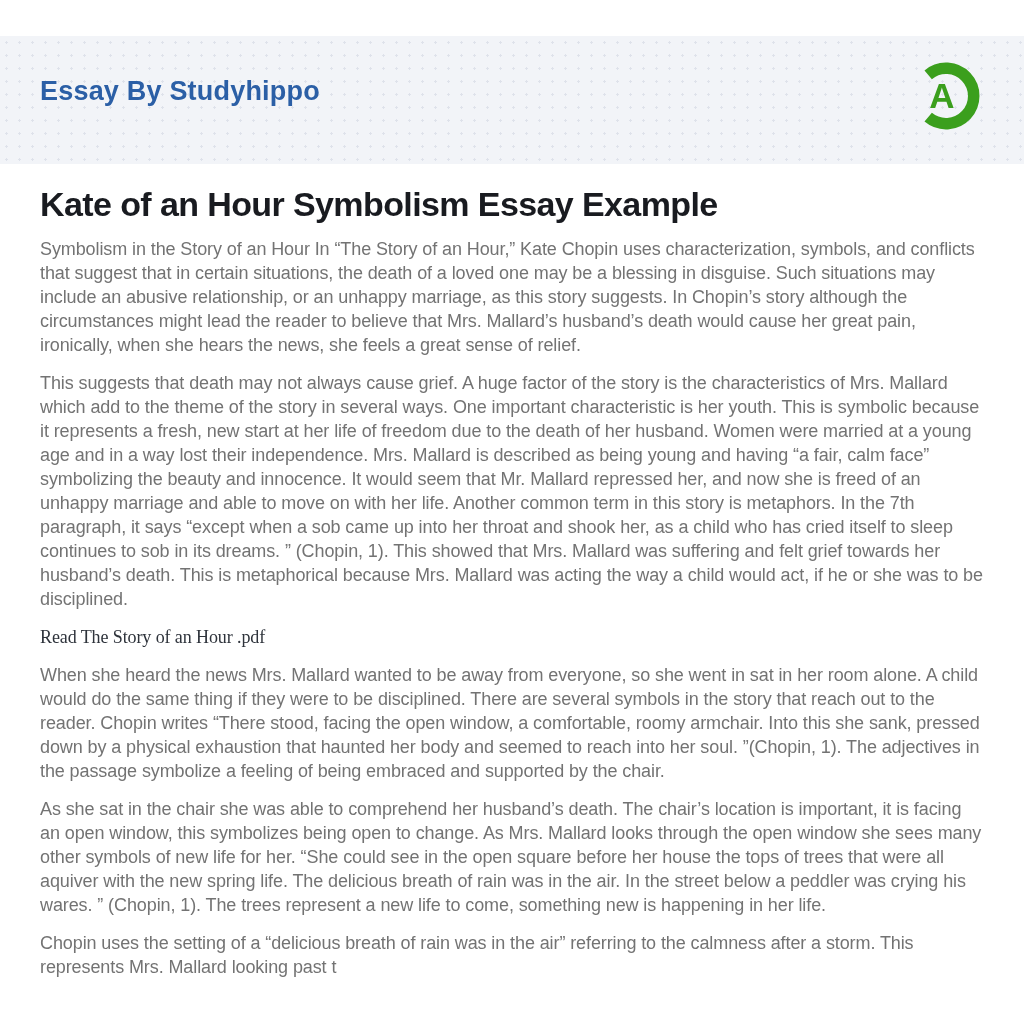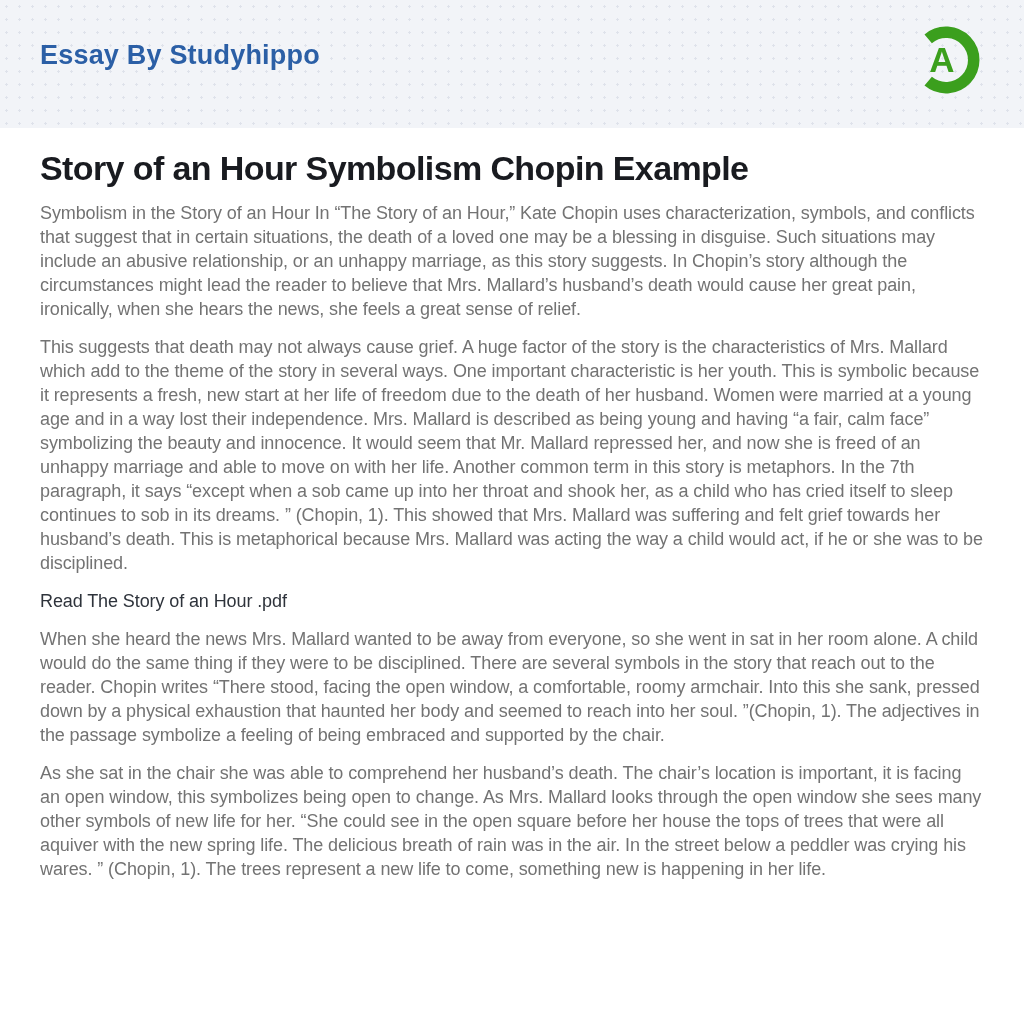--- a/index.html
+++ b/index.html
@@ -10,20 +10,21 @@
     font-family: "Liberation Sans", sans-serif;
     color: #2e333b;
   }
   .header {
     height: 128px;
     background-color: #f2f4f8;
     background-image: radial-gradient(rgba(170,180,200,0.28) 1px, transparent 1.3px);
     background-size: 13px 13px;
     position: relative;
     padding: 40px 40px 0 40px;
+    margin-top: 36px;
   }
   .brand-title {
     font-size: 27px;
     font-weight: 700;
     color: #2b5fa6;
     letter-spacing: 0.2px;
   }
   .site-url {
     display: inline-block;
     margin-top: 13px;
@@ -60,43 +61,45 @@
     letter-spacing: -0.1px;
   }
   .read-pdf {
     max-width: 948px;
     font-size: 18px;
     line-height: 24px;
     color: #2e333b;
     margin-bottom: 14px;
     letter-spacing: -0.1px;
     cursor: pointer;
+    font-family: Liberation Serif, serif;
   }
 </style>
 </head>
 <body>
 
 <div class="header">
   <div class="brand-title">Essay By Studyhippo</div>
   <div class="logo">
     <svg width="78" height="78" viewBox="0 0 78 78">
       <path d="M 21.2 17.8 A 27.7 27.7 0 1 1 21.2 60.2" fill="none" stroke="#3b9f1d" stroke-width="11.5" stroke-linecap="butt"></path>
       <text x="35" y="51" font-family="Liberation Sans, sans-serif" font-size="35" font-weight="600" fill="#3b9f1d" text-anchor="middle">A</text>
     </svg>
   </div>
 </div>
 
 <div class="content">
-  <h1 class="page-title">Story of an Hour Symbolism Chopin Example</h1>
+  <h1 class="page-title">Kate of an Hour Symbolism Essay Example</h1>
 
   <div class="essay">
     <p>Symbolism in the Story of an Hour In “The Story of an Hour,” Kate Chopin uses characterization, symbols, and conflicts that suggest that in certain situations, the death of a loved one may be a blessing in disguise. Such situations may include an abusive relationship, or an unhappy marriage, as this story suggests. In Chopin’s story although the circumstances might lead the reader to believe that Mrs. Mallard’s husband’s death would cause her great pain, ironically, when she hears the news, she feels a great sense of relief.</p>
 
     <p>This suggests that death may not always cause grief. A huge factor of the story is the characteristics of Mrs. Mallard which add to the theme of the story in several ways. One important characteristic is her youth. This is symbolic because it represents a fresh, new start at her life of freedom due to the death of her husband. Women were married at a young age and in a way lost their independence. Mrs. Mallard is described as being young and having “a fair, calm face” symbolizing the beauty and innocence. It would seem that Mr. Mallard repressed her, and now she is freed of an unhappy marriage and able to move on with her life. Another common term in this story is metaphors. In the 7th paragraph, it says “except when a sob came up into her throat and shook her, as a child who has cried itself to sleep continues to sob in its dreams. ” (Chopin, 1). This showed that Mrs. Mallard was suffering and felt grief towards her husband’s death. This is metaphorical because Mrs. Mallard was acting the way a child would act, if he or she was to be disciplined.</p>
 
     <div class="read-pdf">Read The Story of an Hour .pdf</div>
 
     <p>When she heard the news Mrs. Mallard wanted to be away from everyone, so she went in sat in her room alone. A child would do the same thing if they were to be disciplined. There are several symbols in the story that reach out to the reader. Chopin writes “There stood, facing the open window, a comfortable, roomy armchair. Into this she sank, pressed down by a physical exhaustion that haunted her body and seemed to reach into her soul. ”(Chopin, 1). The adjectives in the passage symbolize a feeling of being embraced and supported by the chair.</p>
 
     <p>As she sat in the chair she was able to comprehend her husband’s death. The chair’s location is important, it is facing an open window, this symbolizes being open to change. As Mrs. Mallard looks through the open window she sees many other symbols of new life for her. “She could see in the open square before her house the tops of trees that were all aquiver with the new spring life. The delicious breath of rain was in the air. In the street below a peddler was crying his wares. ” (Chopin, 1). The trees represent a new life to come, something new is happening in her life.</p>
 
+    <p>Chopin uses the setting of a “delicious breath of rain was in the air” referring to the calmness after a storm. This represents Mrs. Mallard looking past t</p>
   </div>
 </div>
 
 </body></html>

